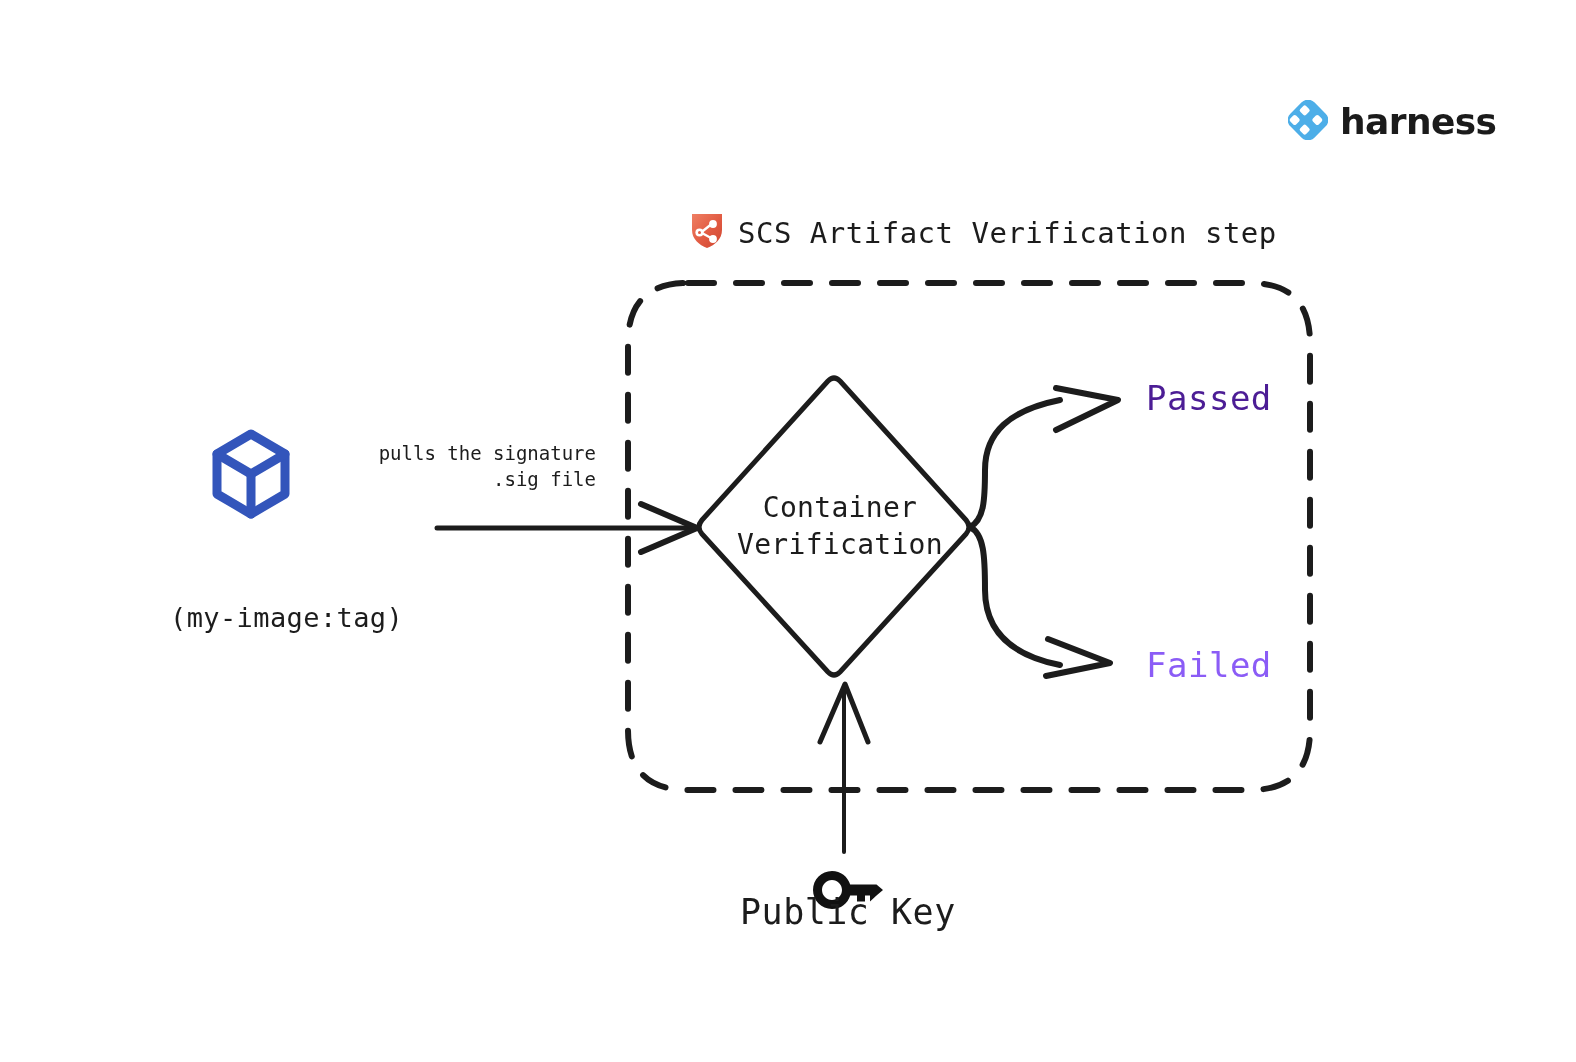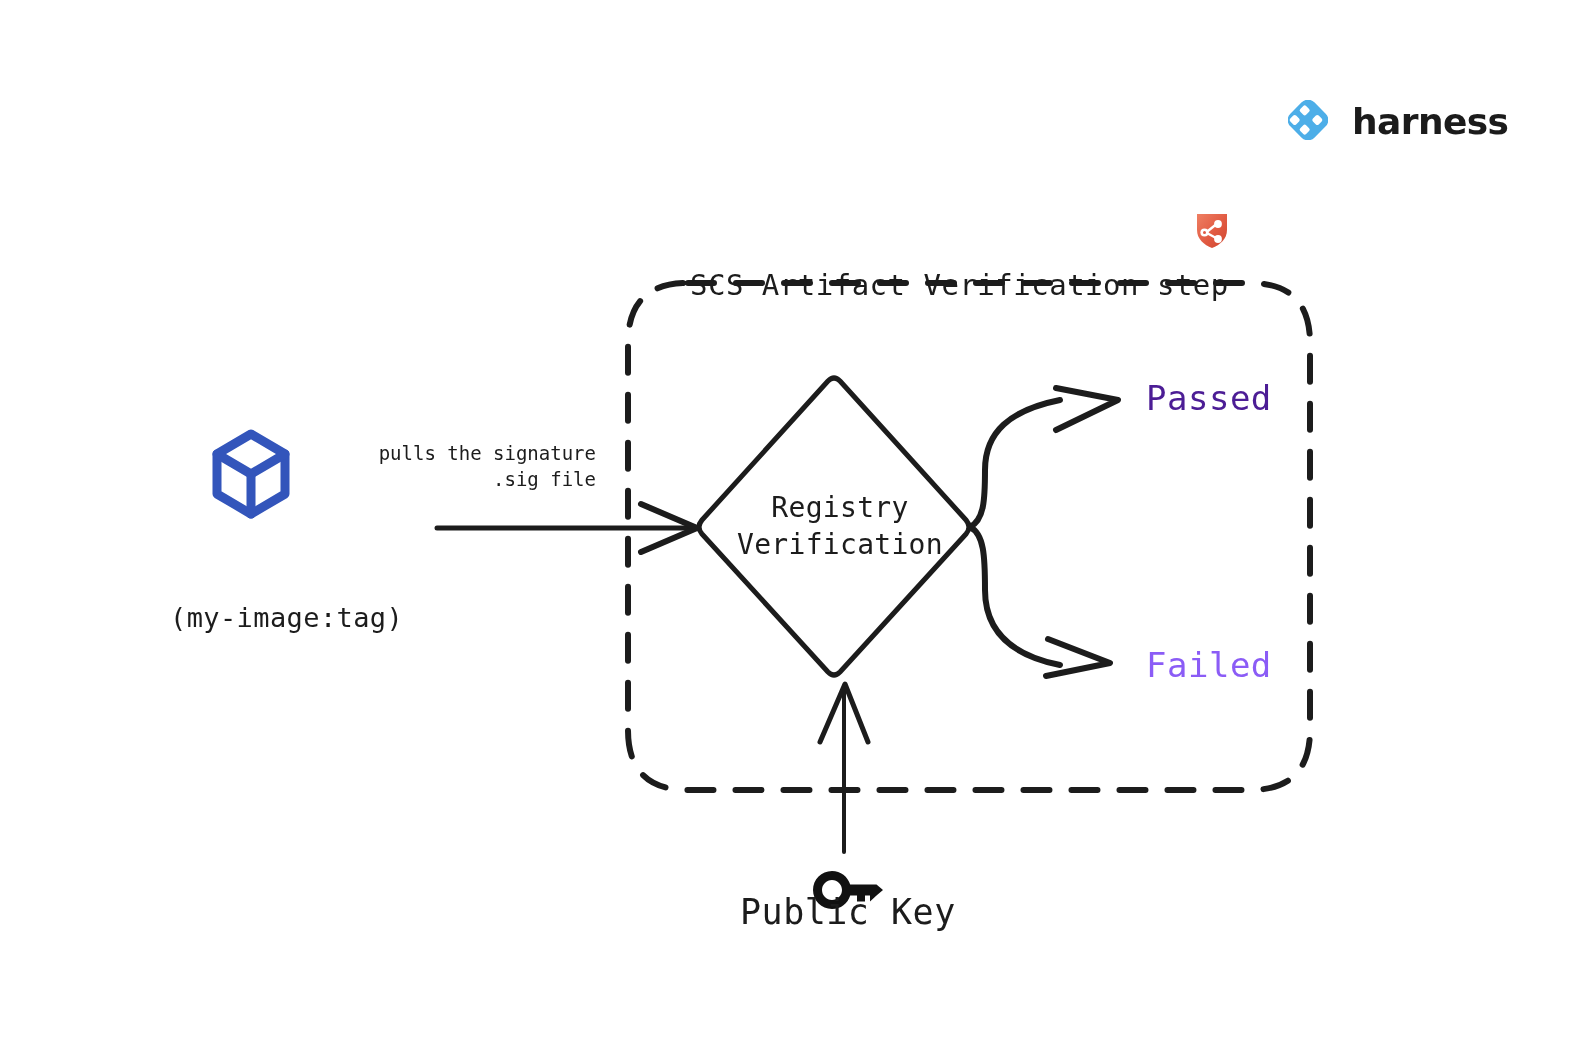--- a/index.html
+++ b/index.html
@@ -28,40 +28,39 @@
     pointer-events: none;
   }
 
   
   .brand {
     position: absolute;
     left: 1288px;
     top: 100px;
     display: flex;
     align-items: center;
-    gap: 24px;
+    gap: 12px;
   }
   .brand-text {
     font-family: "DejaVu Sans", "Liberation Sans", sans-serif;
     font-size: 36px;
     font-weight: 700;
     color: #1b1b1b;
     letter-spacing: -0.6px;
     line-height: 1;
   }
 
   
   .step-title {
     position: absolute;
     left: 690px;
     top: 212px;
     display: flex;
-    align-items: flex-end;
+    align-items: center;
     gap: 14px;
-    flex-direction: column;
   }
   .step-title-text {
     font-size: 29px;
     letter-spacing: 0.5px;
     color: #1c1c1c;
     white-space: nowrap;
   }
 
   
   .label {
@@ -244,21 +243,21 @@
         <path d="M41 46 L41 86"></path>
       </g>
     </svg>
   </div>
 
   <div class="label registry-sub">(my-image:tag)</div>
 
   <div class="label edge-label">pulls the signature
 .sig file</div>
 
-  <div class="diamond-text">Registry
+  <div class="diamond-text">Container
 Verification</div>
 
   <div class="label passed-label">Passed</div>
   <div class="label failed-label">Failed</div>
 
   <div class="key-icon">
     <svg width="72" height="44" viewBox="0 0 72 44">
       <g fill="#111111">
         <path d="M20 3 C9.5 3 1 11.5 1 22 C1 32.5 9.5 41 20 41
                  C28.6 41 35.9 35.3 38.2 27.4

